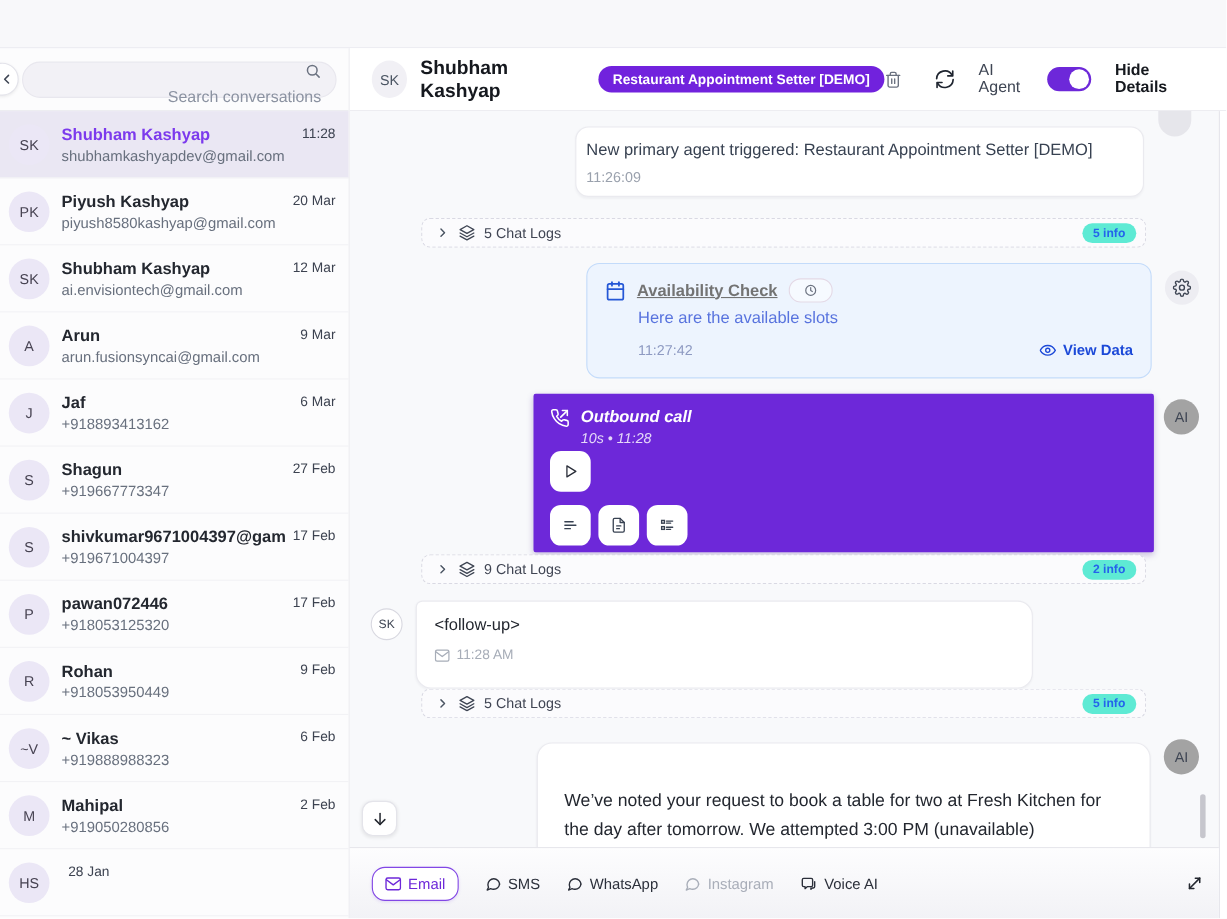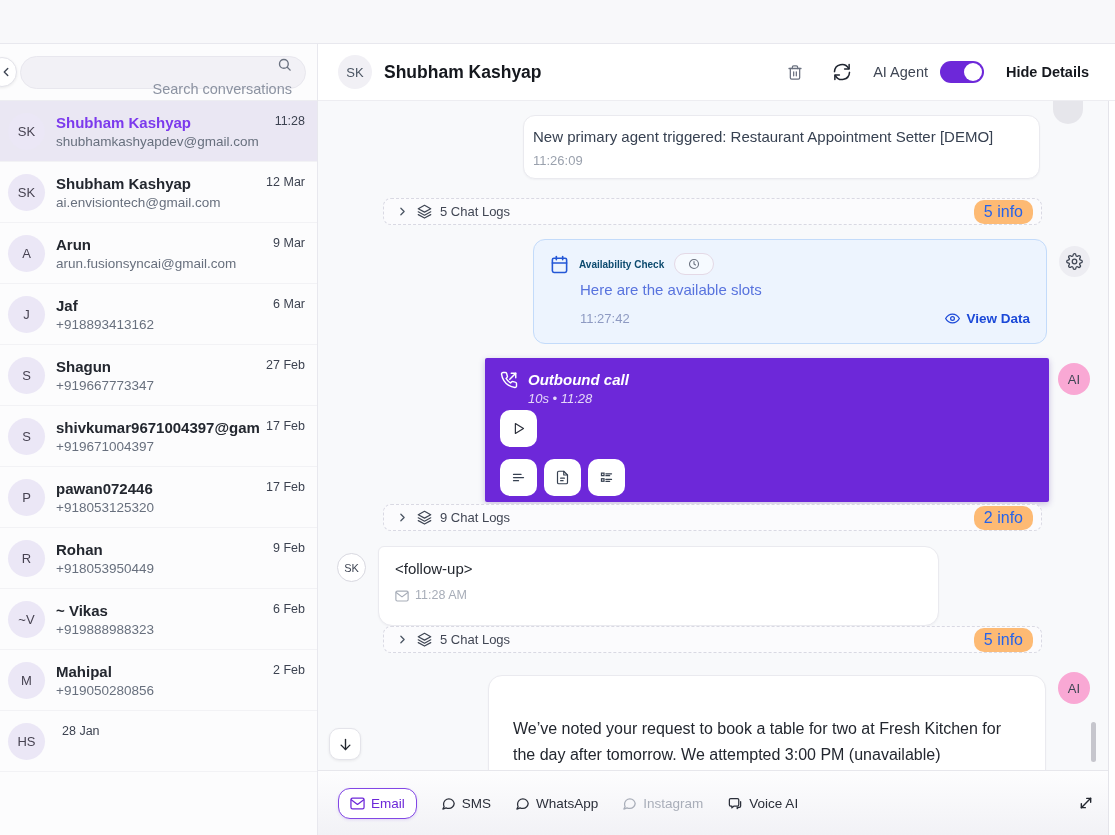--- a/index.html
+++ b/index.html
@@ -45,42 +45,42 @@
   .remnant { position:absolute; left:735px; top:0; width:30px; height:23px; background:#e6e6eb; border-radius:0 0 15px 15px; }
 
   .sys-card { position:absolute; left:205px; top:14px; width:517px; height:64px; border-radius:12px; padding:12px 9px; }
   .sys-text { font-size:15px; color:#374151; white-space:nowrap; }
   .sys-time { font-size:13px; color:#9aa1ad; margin-top:8px; }
 
   .log-row { position:absolute; left:65px; width:659px; height:27px; border:1px dashed #d9d9e3; border-radius:8px; background:#fbfbfd; display:flex; align-items:center; gap:8px; padding:0 8px 0 12px; cursor:pointer; }
   .log-row .chev { color:#4b5563; display:flex; }
   .log-row .layers { color:#3f4654; display:flex; }
   .log-label { font-size:13px; font-weight:500; color:#414654; }
-  .info-badge { margin-left:auto; background:#fdba74; color:#2563eb; font-size:16px; font-weight:400; padding:3px 10px; border-radius:10px; }
+  .info-badge { margin-left:auto; background:#5eead4; color:#2563eb; font-size:11px; font-weight:700; padding:3px 10px; border-radius:10px; }
 
   .avail-card { position:absolute; left:215px; top:138px; width:514px; height:105px; background:#edf4fe; border:1px solid #c3dbfa; border-radius:12px; padding:13px 16px; }
   .avail-head { display:flex; align-items:center; gap:10px; }
-  .avail-title { font-size:10px; font-weight:700; color:#0c4a6e; }
+  .avail-title { font-size:15px; font-weight:700; color:#737373;text-decoration:underline; }
   .clock-pill { width:40px; height:22px; border:1px solid #e4d9e6; border-radius:12px; background:rgba(255,255,255,.5); display:flex; align-items:center; justify-content:center; color:#6b7280; cursor:pointer; }
   .avail-sub { margin:6px 0 0 30px; font-size:15px; color:#5873de; }
   .avail-foot { display:flex; align-items:center; margin:13px 0 0 30px;justify-content:flex-end; }
   .avail-time { font-size:13px; color:#8e9ac2; }
   .view-data { margin-left:auto; display:flex; align-items:center; gap:6px; color:#1c49d8; font-size:13.5px; font-weight:600; cursor:pointer; }
 
   .gear-btn { position:absolute; left:741px; top:145px; width:31px; height:31px; border-radius:50%; background:#ededf2; display:flex; align-items:center; justify-content:center; color:#3f4654; cursor:pointer; }
 
   .call-card { position:absolute; left:167px; top:257px; width:564px; height:144px; background:#6d28d9; border-radius:2px; padding:13px 15px; color:#fff; box-shadow:0 2px 6px rgba(60,20,140,.25);font-style:italic; }
   .call-head { display:flex; gap:10px; align-items:flex-start; }
   .call-title { font-size:15px; font-weight:700; }
   .call-meta { font-size:13px; color:rgba(255,255,255,.82); margin-top:3px; }
   .play-btn { position:absolute; left:15px; top:52px; width:37px; height:37px; background:#fff; border-radius:10px; display:flex; align-items:center; justify-content:center; color:#2b2f3a; cursor:pointer; }
   .mini-btns { position:absolute; left:15px; top:101px; display:flex; gap:7px; }
   .mini-btn { width:37px; height:37px; background:#fff; border-radius:10px; display:flex; align-items:center; justify-content:center; color:#374151; cursor:pointer; }
 
-  .ai-avatar { position:absolute; width:32px; height:32px; border-radius:50%; background:#f9a8d4; color:#3f4654; font-size:13px; font-weight:500; display:flex; align-items:center; justify-content:center; }
+  .ai-avatar { position:absolute; width:32px; height:32px; border-radius:50%; background:#a3a3a3; color:#3f4654; font-size:13px; font-weight:500; display:flex; align-items:center; justify-content:center; }
   .ai-avatar.a1 { left:740px; top:262px; }
   .ai-avatar.a2 { left:740px; top:571px; }
 
   .sk-avatar { position:absolute; left:19px; top:452px; width:29px; height:29px; border-radius:50%; background:#fff; border:1px solid #d8d8e0; color:#3f4654; font-size:11px; font-weight:500; display:flex; align-items:center; justify-content:center; }
   .sk-card { position:absolute; left:60px; top:445px; width:561px; height:80px; border-radius:14px; border-top-left-radius:6px; padding:13px 16px; }
   .sk-text { font-size:15px; color:#23272f; }
   .sk-foot { display:flex; align-items:flex-end; gap:6px; margin-top:11px; color:#a7adb8; }
   .sk-time { font-size:12.5px; color:#a7adb8; }
 
   .ai-card { position:absolute; left:170px; top:574px; width:558px; height:210px; border-radius:14px; padding:40px 24px 0 24px; }
@@ -124,20 +124,28 @@
     <div class="conv-list" id="conv-list">
     <div class="conv selected">
       <div class="avatar">SK</div>
       <div class="texts">
         <div class="name">Shubham Kashyap</div>
         <div class="sub">shubhamkashyapdev@gmail.com</div>
       </div>
       <div class="date">11:28</div>
     </div>
 
+    <div class="conv">
+      <div class="avatar">PK</div>
+      <div class="texts">
+        <div class="name">Piyush Kashyap</div>
+        <div class="sub">piyush8580kashyap@gmail.com</div>
+      </div>
+      <div class="date">20 Mar</div>
+    </div>
 
     <div class="conv">
       <div class="avatar">SK</div>
       <div class="texts">
         <div class="name">Shubham Kashyap</div>
         <div class="sub">ai.envisiontech@gmail.com</div>
       </div>
       <div class="date">12 Mar</div>
     </div>
 
@@ -218,20 +226,21 @@
       <div class="date">28 Jan</div>
     </div>
   </div>
   </div>
 
   <div class="main">
 
     <div class="chat-header">
       <div class="hdr-avatar">SK</div>
       <div class="hdr-title">Shubham Kashyap</div>
+      <div class="hdr-badge">Restaurant Appointment Setter [DEMO]</div>
       <div class="hdr-right">
         <span class="hdr-trash">
           <svg width="16" height="17" viewBox="0 0 24 24" fill="none" stroke="currentColor" stroke-width="1.9" stroke-linecap="round" stroke-linejoin="round">
               <polyline points="3 6 5 6 21 6"></polyline>
               <path d="M19 6v14a2 2 0 0 1-2 2H7a2 2 0 0 1-2-2V6m3 0V4a2 2 0 0 1 2-2h4a2 2 0 0 1 2 2v2"></path>
               <line x1="10" y1="11" x2="10" y2="17"></line>
               <line x1="14" y1="11" x2="14" y2="17"></line>
             </svg>
         </span>
         <span class="hdr-refresh">

